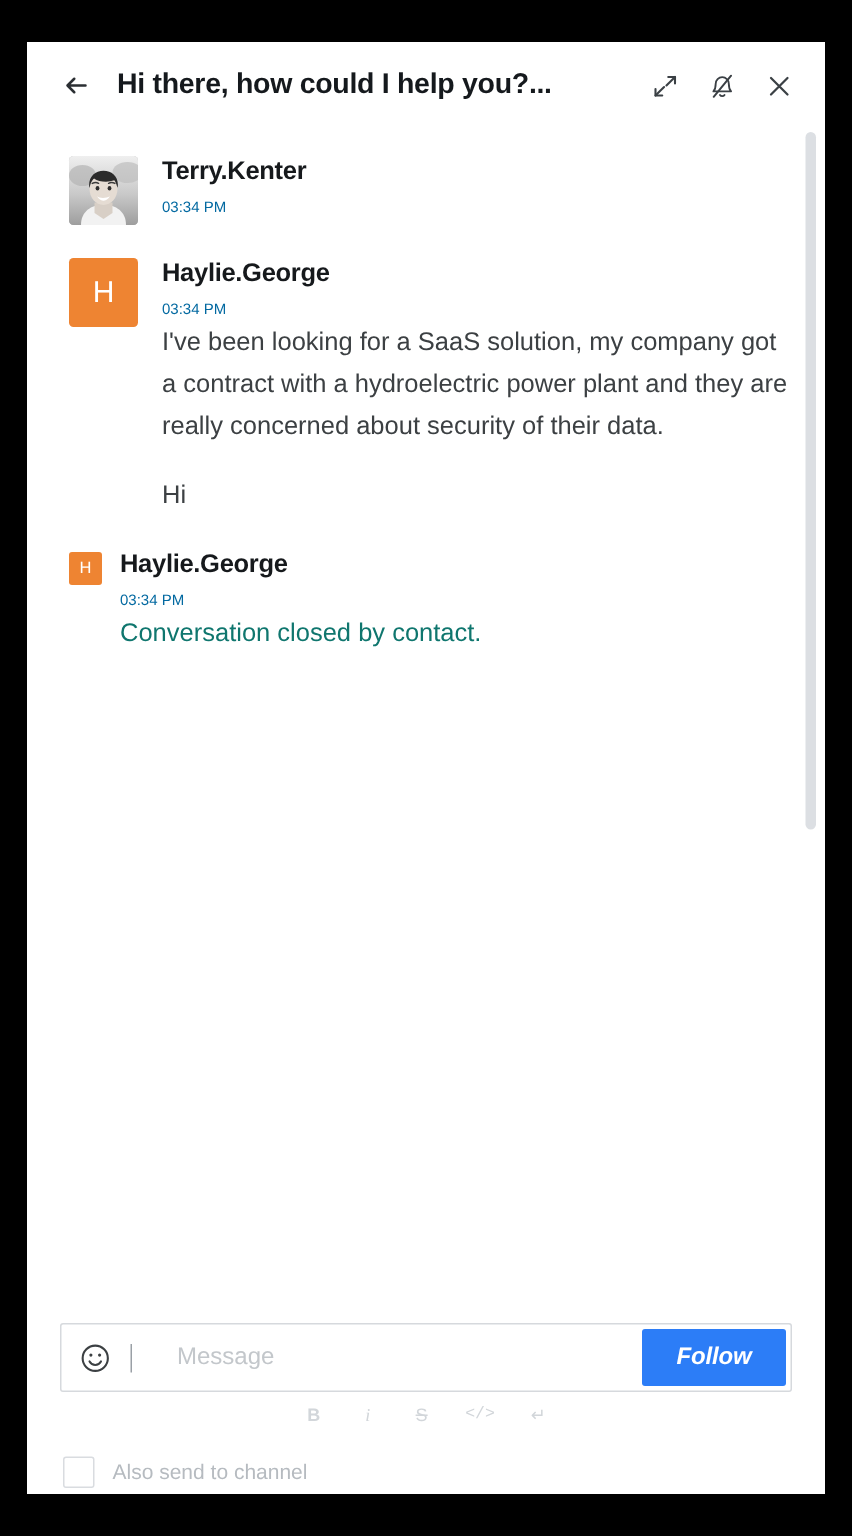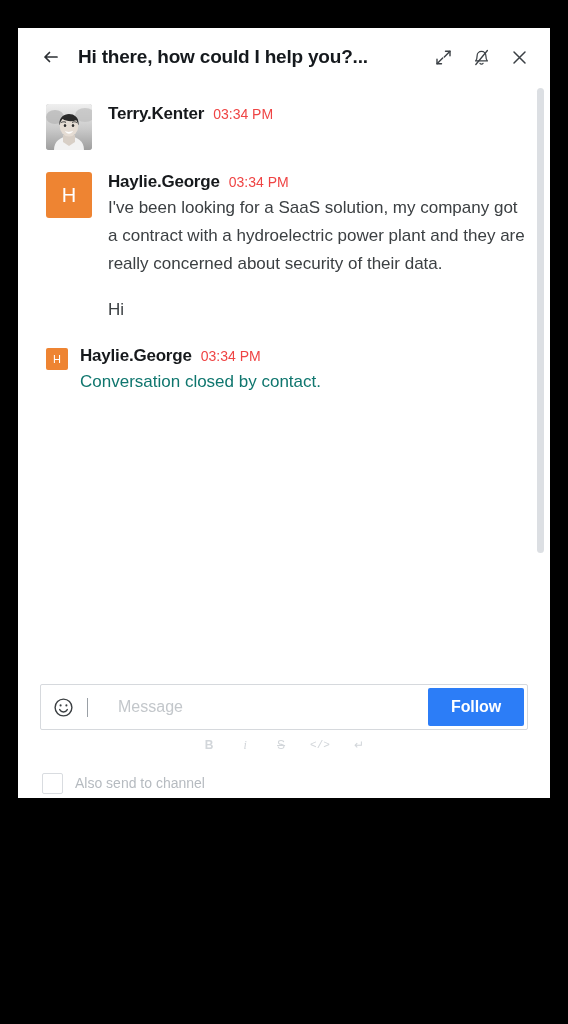--- a/index.html
+++ b/index.html
@@ -21,21 +21,21 @@
     height: 1024px;
     background: #000000;
   }
 
   
   .panel {
     position: absolute;
     left: 18px;
     top: 28px;
     width: 532px;
-    height: 770px;
+    height: 968px;
     background: #ffffff;
     display: flex;
     flex-direction: column;
     overflow: hidden;
   }
 
   
   .header {
     position: relative;
     height: 58px;
@@ -124,33 +124,34 @@
     font-weight: normal;
   }
   .avatar.letter.small { font-size: 11px; }
 
   .avatar.photo { position: relative; }
   .avatar.photo svg { display: block; width: 100%; height: 100%; }
 
   .msg-body { flex: 1 1 auto; min-width: 0; }
   .msg-meta {
     display: flex;
-    align-items: center;
+    align-items: flex-start;
     gap: 9px;
     margin-bottom: 2px;
+    flex-direction: column;
   }
   .msg-author {
     font-size: 17px;
     font-weight: bold;
     color: #16191c;
     letter-spacing: -0.2px;
   }
   .msg-time {
-    font-size: 14px;
-    color: #ef4444;
+    font-size: 10px;
+    color: #0369a1;
   }
   .msg-text {
     font-size: 17px;
     line-height: 28px;
     color: #3c4043;
     white-space: pre-wrap;
     word-break: break-word;
   }
   .msg-text.muted { color: #0f766e; }
   .msg-block + .msg-block { margin-top: 18px; }
@@ -225,20 +226,21 @@
     margin: 3px 3px 3px 0;
     background: #2c7df7;
     color: #ffffff;
     border: none;
     border-radius: 2px;
     font-size: 16px;
     font-weight: bold;
     font-family: "Liberation Sans", sans-serif;
     cursor: pointer;
     letter-spacing: -0.1px;
+    font-style: italic;
   }
 
   .format-bar {
     display: flex;
     align-items: center;
     justify-content: center;
     gap: 22px;
     height: 26px;
     margin-top: 2px;
     color: #d2d6da;

